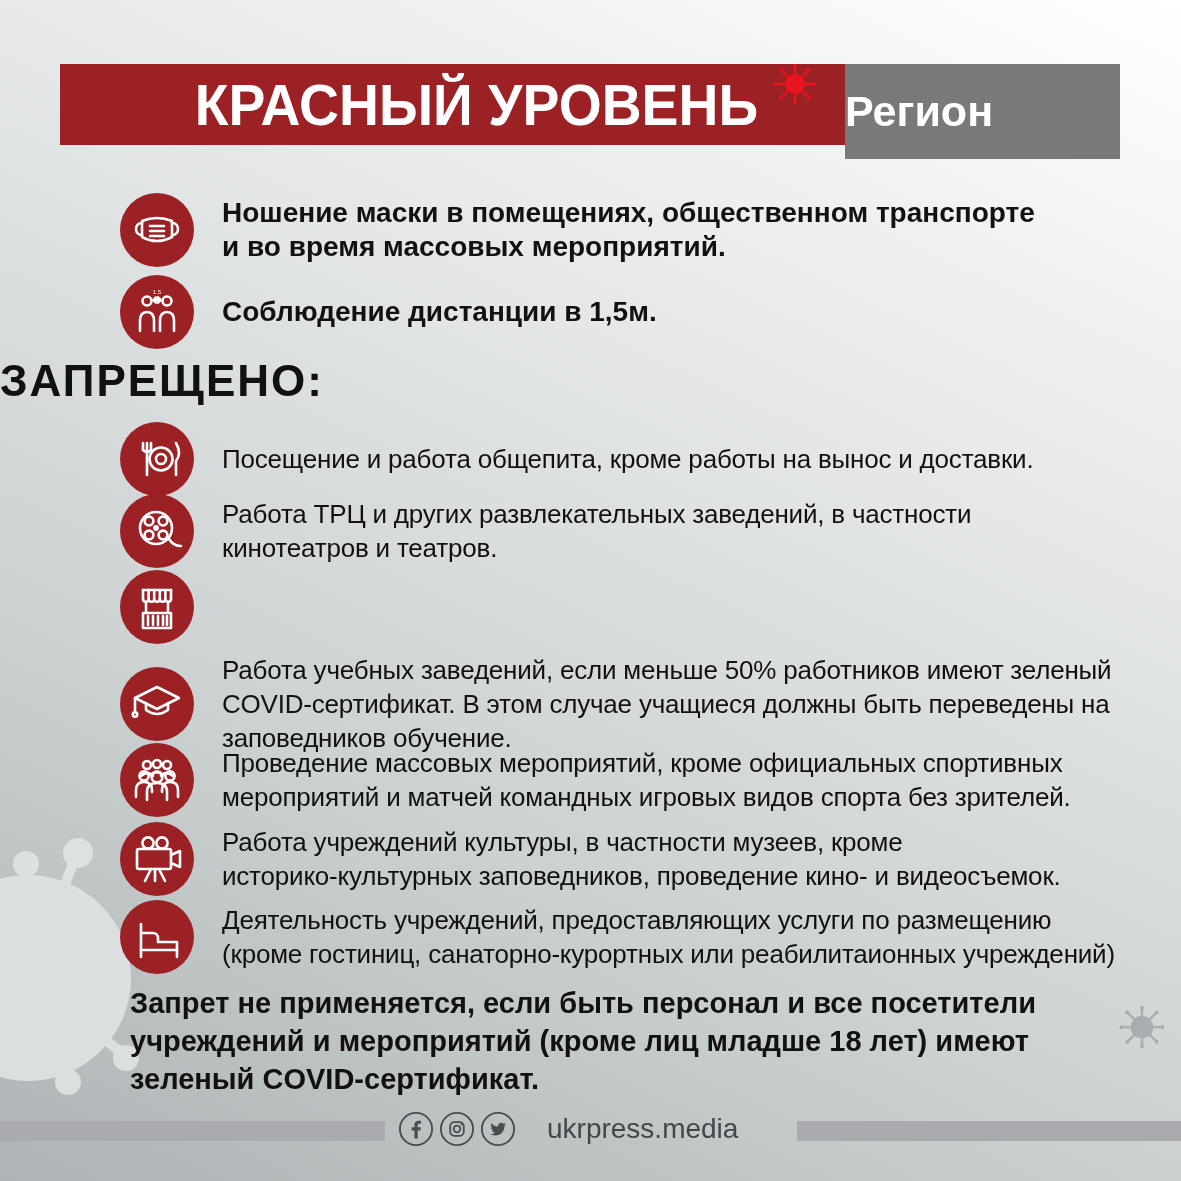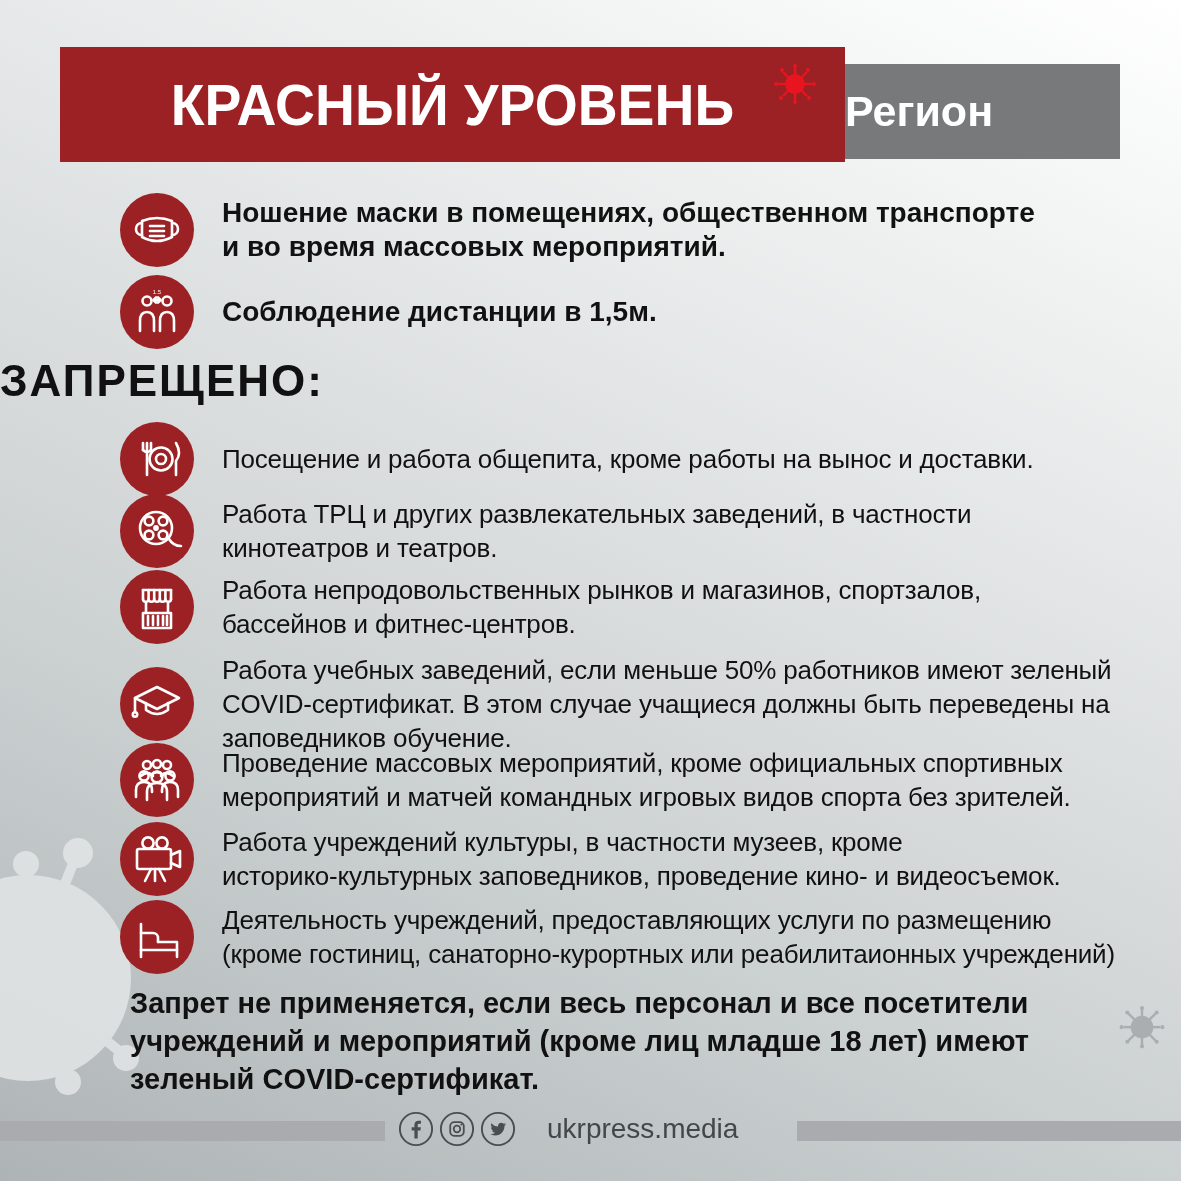--- a/index.html
+++ b/index.html
@@ -3,22 +3,22 @@
 <meta charset="utf-8">
 <style>
   html,body{margin:0;padding:0;}
   .canvas{
     position:relative;width:1181px;height:1181px;overflow:hidden;
     font-family:"Liberation Sans",sans-serif;color:#111;
     background:linear-gradient(205deg,#ffffff 0%,#eef0f0 22%,#dde0e1 45%,#cbd0d1 68%,#aeb3b5 100%);
   }
   .deco{position:absolute;pointer-events:none;}
   
-  .banner-red{position:absolute;left:60px;top:47px;width:785px;height:115px;background:#9b2124;
-    display:flex;align-items:center;justify-content:center;}
+  .banner-red{position:absolute;left:60px;top:64px;width:785px;height:81px;background:#9b2124;
+    display:flex;align-items:center;justify-content:center;padding-left:24px;}
   .banner-title{color:#fff;font-weight:bold;font-size:57px;letter-spacing:0;white-space:nowrap;transform:scaleX(.97);}
   .banner-gray{position:absolute;left:845px;top:64px;width:275px;height:95px;background:#77797b;
     display:flex;align-items:center;justify-content:flex-start;}
   .banner-region{color:#fff;font-weight:bold;font-size:43px;}
   
   .row{position:absolute;left:120px;display:flex;align-items:center;gap:28px;}
   .icon-circle{flex:0 0 74px;width:74px;height:74px;border-radius:50%;background:#9b2124;
     display:flex;align-items:center;justify-content:center;}
   .icon-circle svg{display:block;}
   .ic{stroke:#fff;fill:none;stroke-width:2.6;stroke-linecap:round;stroke-linejoin:round;}
@@ -203,24 +203,20 @@
             <line x1="48" y1="33" x2="48" y2="43"></line>
         <rect x="23" y="43" width="28" height="15"></rect>
         <line x1="28" y1="46" x2="28" y2="55"></line>
             <line x1="33" y1="46" x2="33" y2="55"></line>
         <line x1="38" y1="46" x2="38" y2="55"></line>
             <line x1="43" y1="46" x2="43" y2="55"></line>
             <line x1="47" y1="46" x2="47" y2="55"></line>
       </g>
         </svg>
     </div>
-    <div class="item-text">
-      <div>Работа непродовольственных рынков и магазинов, спортзалов,</div>
-      <div>бассейнов и фитнес-центров.</div>
-    </div>
   </div>
 
   <div class="row" style="top:653px">
     <div class="icon-circle">
       <svg width="74" height="74" viewBox="0 0 74 74">
           <g class="ic" stroke-width="2.4">
         <path d="M37,20 L59,31 L37,42 L15,31 Z"></path>
         <path d="M26,36 v7 q11,8 22,0 v-7"></path>
         <line x1="15" y1="31" x2="15" y2="45"></line>
         <circle cx="15" cy="47.5" r="2.2"></circle>
@@ -290,21 +286,21 @@
       </g>
         </svg>
     </div>
     <div class="item-text">
       <div>Деятельность учреждений, предоставляющих услуги по размещению</div>
       <div>(кроме гостиниц, санаторно-курортных или реабилитаионных учреждений)</div>
     </div>
   </div>
 
   <div class="footer-note">
-    <div>Запрет не применяется, если весь персонал и все посетители</div>
+    <div>Запрет не применяется, если быть персонал и все посетители</div>
     <div>учреждений и мероприятий (кроме лиц младше 18 лет) имеют</div>
     <div>зеленый COVID-сертификат.</div>
   </div>
 
   <div class="bar-seg bar-left"></div>
   <div class="bar-seg bar-right"></div>
 
   <div class="bottom-social">
     <svg class="soc" width="36" height="36" viewBox="0 0 34 34">
       <circle cx="17" cy="17" r="15.2" fill="none" stroke="#4b4e50" stroke-width="1.8"></circle>

